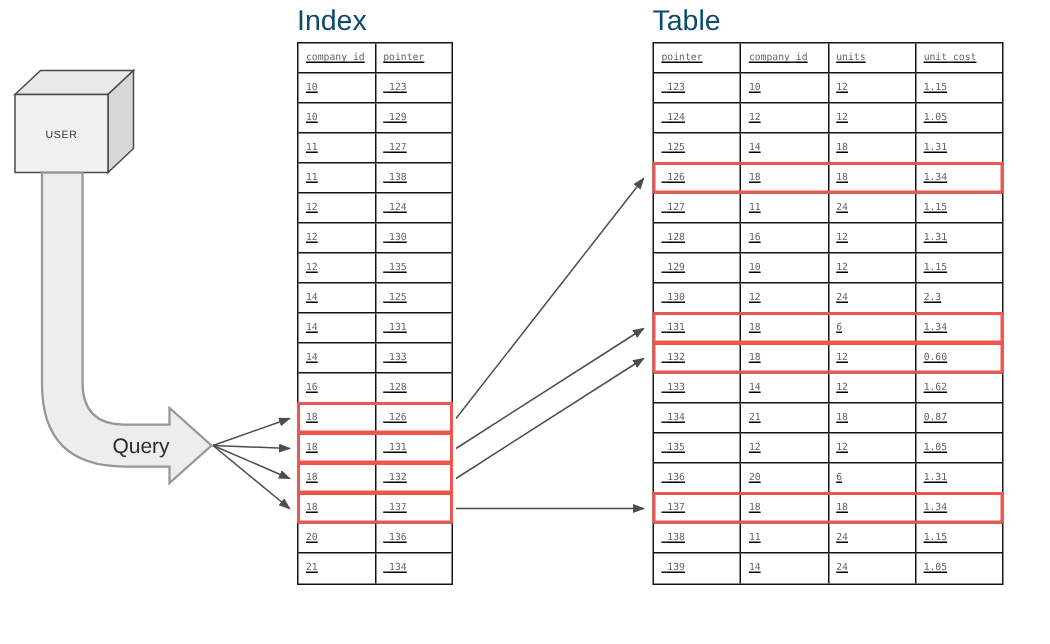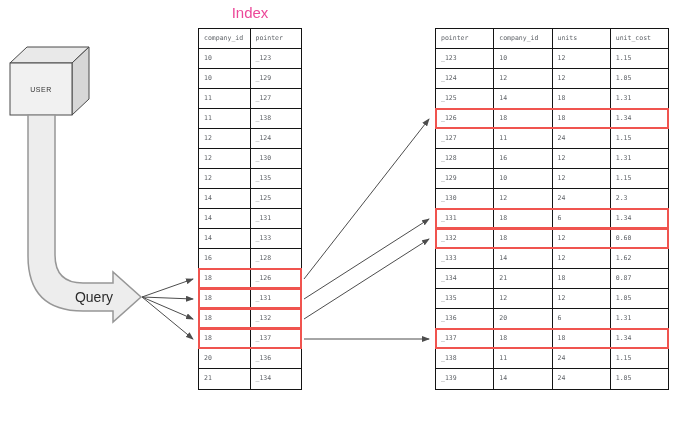--- a/index.html
+++ b/index.html
@@ -1,22 +1,22 @@
 <!DOCTYPE html>
 <html><head>
 <meta charset="utf-8">
 <style>
   html,body{margin:0;padding:0;background:#fff;}
   .stage{position:relative;width:700px;height:429px;background:#ffffff;overflow:hidden;
          font-family:"Liberation Sans",sans-serif;}
   .stage svg{position:absolute;left:0;top:0;}
-  .tbl-title{position:absolute;top:4px;text-align:center;font-size:15px;color:#ec4899;}
+  .tbl-title{position:absolute;top:4px;text-align:left;font-size:19px;color:#0c4a6e;}
   #index-title{left:198px;width:104px;}
   #table-title{left:435px;width:234px;}
-  .dtable{position:absolute;top:28px;border:1px solid #141414;background:#fff;}
+  .dtable{position:absolute;top:28px;border:1px solid #141414;background:#fff;text-decoration:underline;}
   #index-table{left:198px;width:102px;}
   #main-table{left:435px;width:232px;}
   .drow{display:flex;height:20px;box-sizing:border-box;border-bottom:1px solid #141414;position:relative;}
   .drow:last-child{border-bottom:none;}
   .dcell{flex:1;box-sizing:border-box;padding-left:5px;line-height:19px;
          font-family:"DejaVu Sans Mono","Liberation Mono",monospace;font-size:6.5px;
          color:#5f6368;white-space:nowrap;overflow:hidden;}
   .dcell + .dcell{border-left:1px solid #141414;}
   .hl::after{content:"";position:absolute;left:-1px;right:-1px;top:-1px;bottom:-1px;
              border:2px solid var(--hl,#f0544f);pointer-events:none;z-index:5;}
@@ -53,20 +53,21 @@
         <line x1="142" y1="297" x2="193" y2="319" class="conn" marker-end="url(#arrowhead)"></line>
         <line x1="142" y1="297" x2="193" y2="339" class="conn" marker-end="url(#arrowhead)"></line>
         <line x1="304" y1="279" x2="429" y2="119" class="conn" marker-end="url(#arrowhead)"></line>
         <line x1="304" y1="299" x2="429" y2="219" class="conn" marker-end="url(#arrowhead)"></line>
         <line x1="304" y1="319" x2="429" y2="239" class="conn" marker-end="url(#arrowhead)"></line>
         <line x1="304" y1="339" x2="429" y2="339" class="conn" marker-end="url(#arrowhead)"></line>
       </g>
   </svg>
 
   <div class="tbl-title" id="index-title">Index</div>
+  <div class="tbl-title" id="table-title">Table</div>
 
   <div class="dtable" id="index-table">
       <div class="drow">
         <div class="dcell">company_id</div>
         <div class="dcell">pointer</div>
       </div>
       <div class="drow">
         <div class="dcell">10</div>
         <div class="dcell">_123</div>
       </div>

